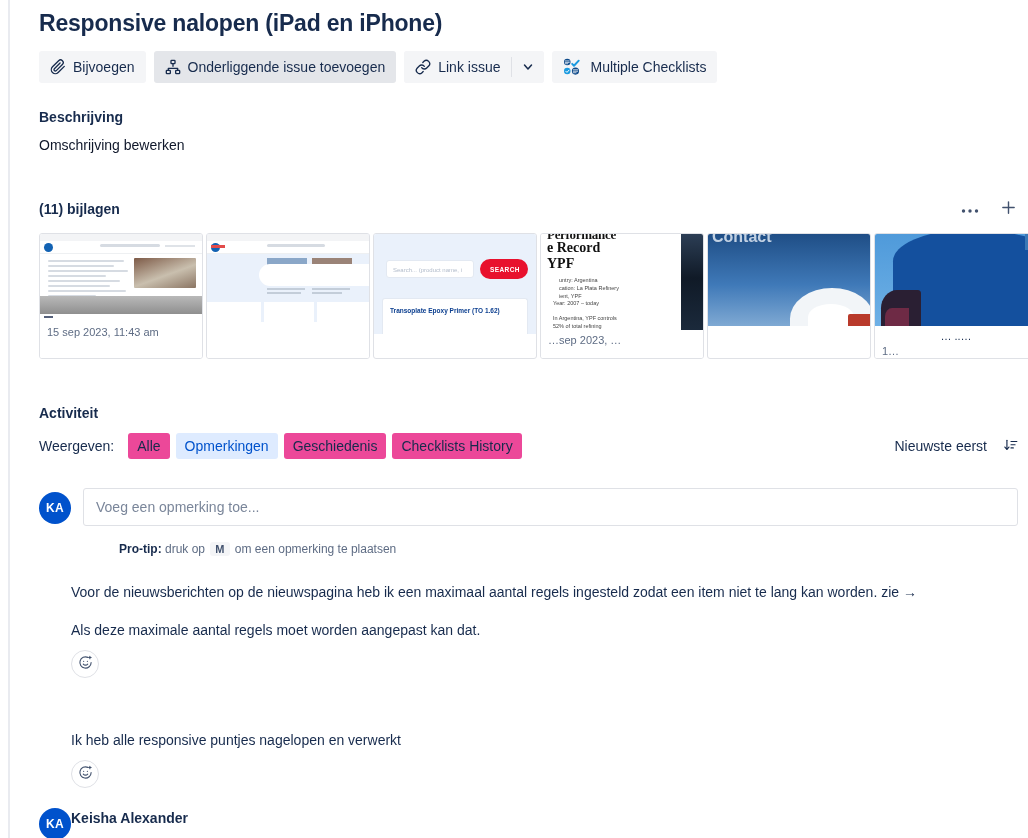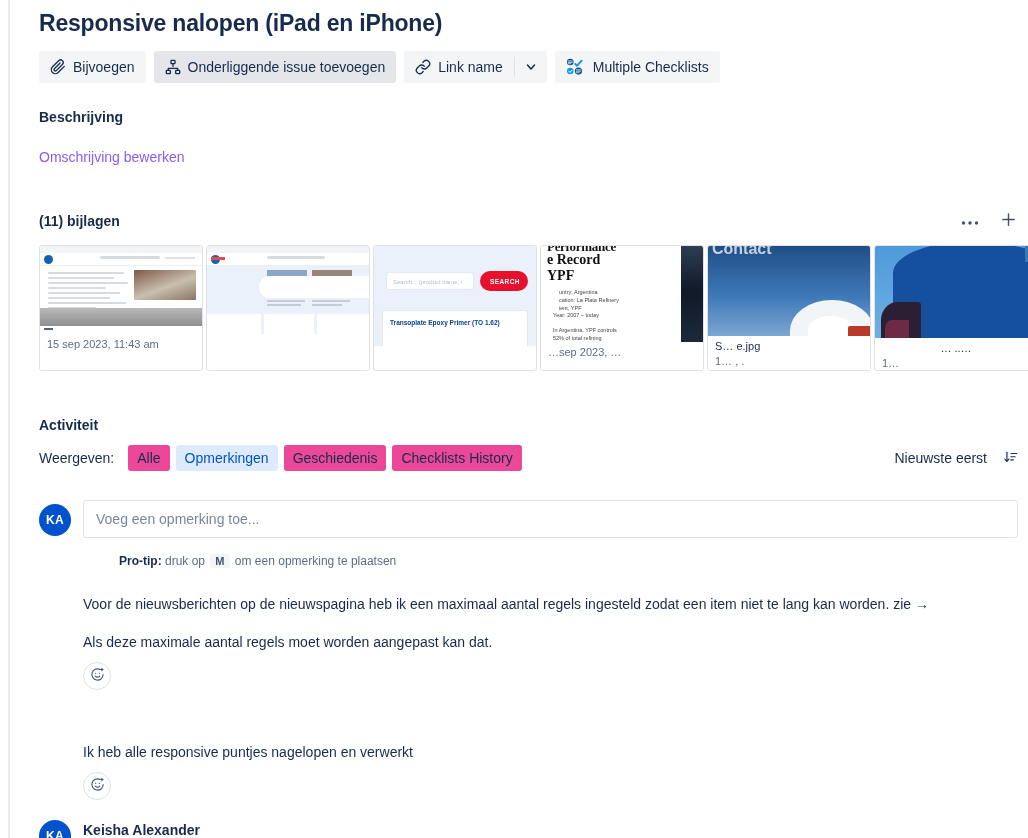--- a/index.html
+++ b/index.html
@@ -82,22 +82,22 @@
 
   
   .section-label {
     font-size: 14px;
     font-weight: 700;
     color: #172b4d;
     margin-top: 26px;
   }
   .desc-placeholder {
     font-size: 14px;
-    color: #8b5cf6;
-    margin-top: 24px;
+    color: #0f172a;
+    margin-top: 12px;
     cursor: text;
   }
 
   
   .attach-wrap { margin-top: 46px; }
   .attach-head {
     display: flex;
     align-items: center;
     justify-content: flex-start;
     height: 20px;
@@ -269,21 +269,20 @@
     font-size: 11px;
     font-weight: 700;
     color: #42526e;
     margin: 0 2px;
   }
 
   
   .comments { margin-top: 26px; }
   .comment {
     display: flex;
-    gap: 12px;
     margin-top: 16px;
   }
   .comment .avatar-slot { flex: 0 0 32px; }
   .comment .body { flex: 1 1 auto; min-width: 0; padding-right: 10px; }
   .author {
     font-size: 14px;
     font-weight: 700;
     color: #172b4d;
     line-height: 20px;
     margin-bottom: 8px;
@@ -343,21 +342,21 @@
       </button>
 
       <div class="split-group">
         <button class="btn">
           <span>
             <svg width="16" height="16" viewBox="0 0 24 24" fill="none" stroke="#172b4d" stroke-width="2" stroke-linecap="round" stroke-linejoin="round">
               <path d="M10 13a5 5 0 0 0 7.54.54l3-3a5 5 0 0 0-7.07-7.07l-1.72 1.71"></path>
               <path d="M14 11a5 5 0 0 0-7.54-.54l-3 3a5 5 0 0 0 7.07 7.07l1.71-1.71"></path>
             </svg>
           </span>
-          <span>Link name</span>
+          <span>Link issue</span>
         </button>
         <div class="split-divider"></div>
         <button class="btn caret">
           <span>
             <svg width="12" height="12" viewBox="0 0 24 24" fill="none" stroke="#172b4d" stroke-width="3" stroke-linecap="round" stroke-linejoin="round">
               <polyline points="5 8 12 16 19 8"></polyline>
             </svg>
           </span>
         </button>
       </div>
@@ -501,24 +500,20 @@
 
         <div class="thumb">
           <div class="thumb-img" style="height:92px;">
             <div class="mock" style="background:linear-gradient(180deg,#1f4e86 0%,#3f79b8 55%,#7fa9d3 100%);">
               <div style="position:absolute;left:4px;top:-6px;font-size:16px;font-weight:700;color:#dfe8f3;font-family:'Liberation Sans',sans-serif;opacity:.85;">Contact</div>
               <div style="position:absolute;right:-4px;bottom:-6px;width:84px;height:44px;border-radius:50% 50% 0 0 / 70% 70% 0 0;background:#f2f5f8;"></div>
               <div style="position:absolute;right:16px;bottom:-4px;width:46px;height:26px;border-radius:50% 50% 0 0;background:#ffffff;"></div>
               <div style="position:absolute;right:0px;bottom:0px;width:22px;height:12px;background:#b93a2b;border-radius:2px 0 0 0;"></div>
             </div>
           </div>
-          <div class="thumb-cap" style="height:34px;">
-            <div class="cap-name">S…                    e.jpg</div>
-            <div class="cap-date">1…        ,         .</div>
-          </div>
         </div>
 
         <div class="thumb">
           <div class="thumb-img" style="height:94px;">
             <div class="mock" style="background:linear-gradient(180deg,#4f9ada,#6fb1e6);">
               <div style="position:absolute;left:18px;top:-4px;right:-20px;height:120px;background:#14509e;border-radius:45% 55% 0 0 / 26% 22% 0 0;"></div>
               <div style="position:absolute;left:6px;top:56px;width:40px;height:46px;background:#2a1f33;border-radius:40% 8% 0 0;"></div>
               <div style="position:absolute;left:10px;top:74px;width:24px;height:28px;background:#6e2a45;border-radius:30% 0 0 0;"></div>
               <div style="position:absolute;right:2px;top:0px;width:10px;height:16px;background:#3a78b6;"></div>
             </div>

